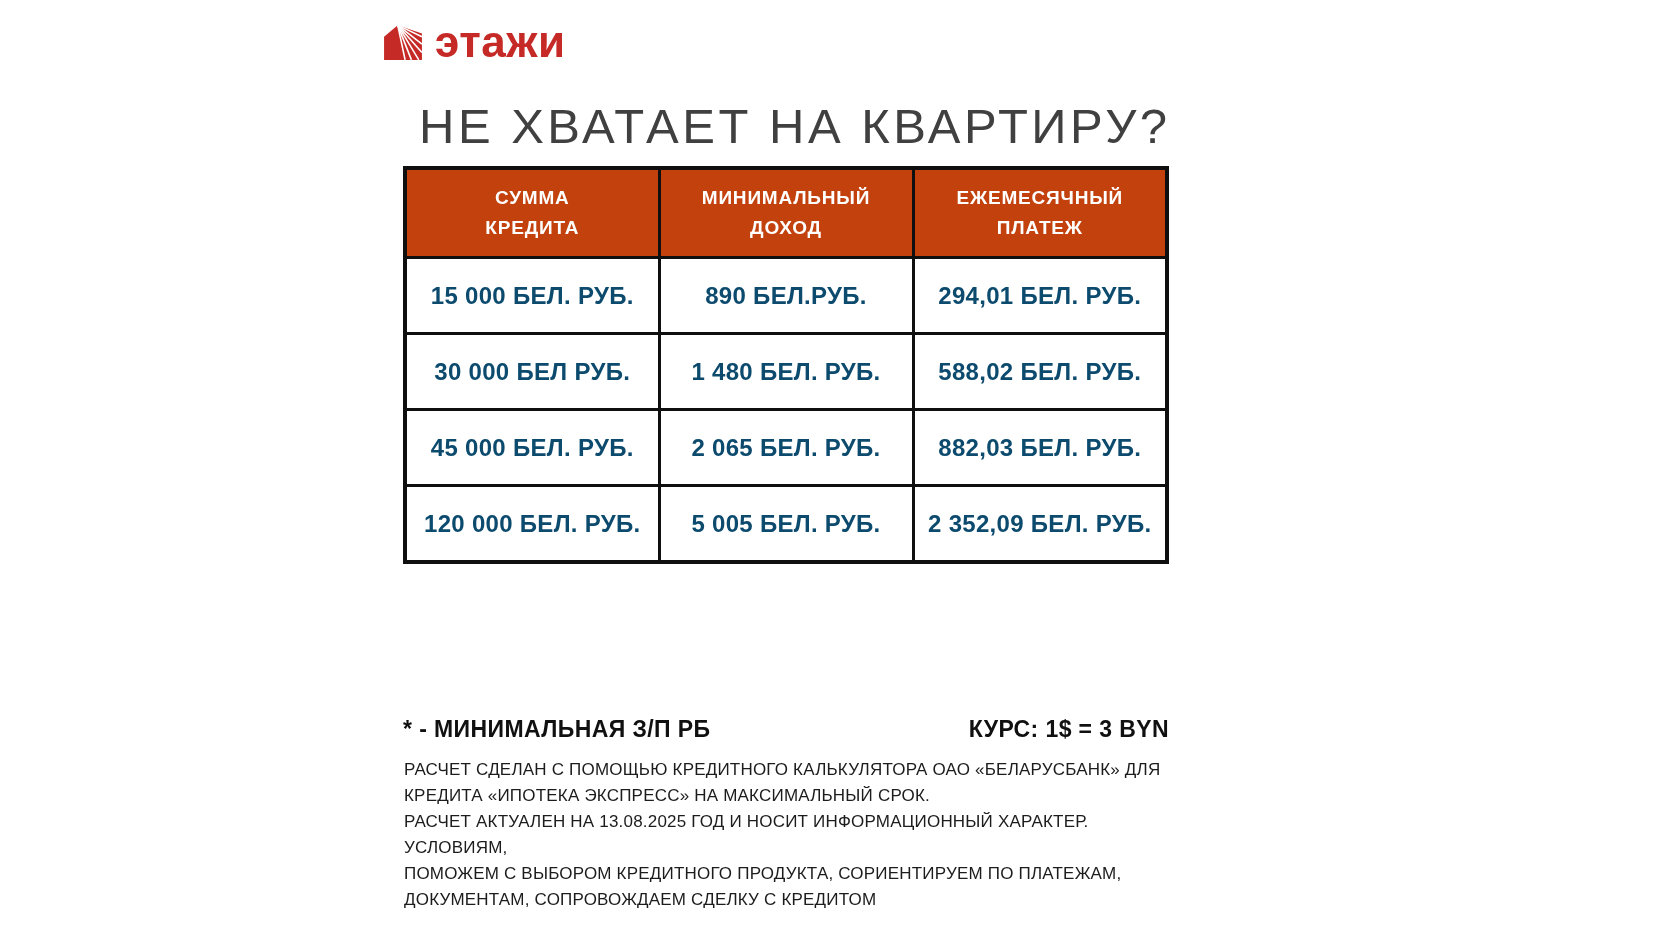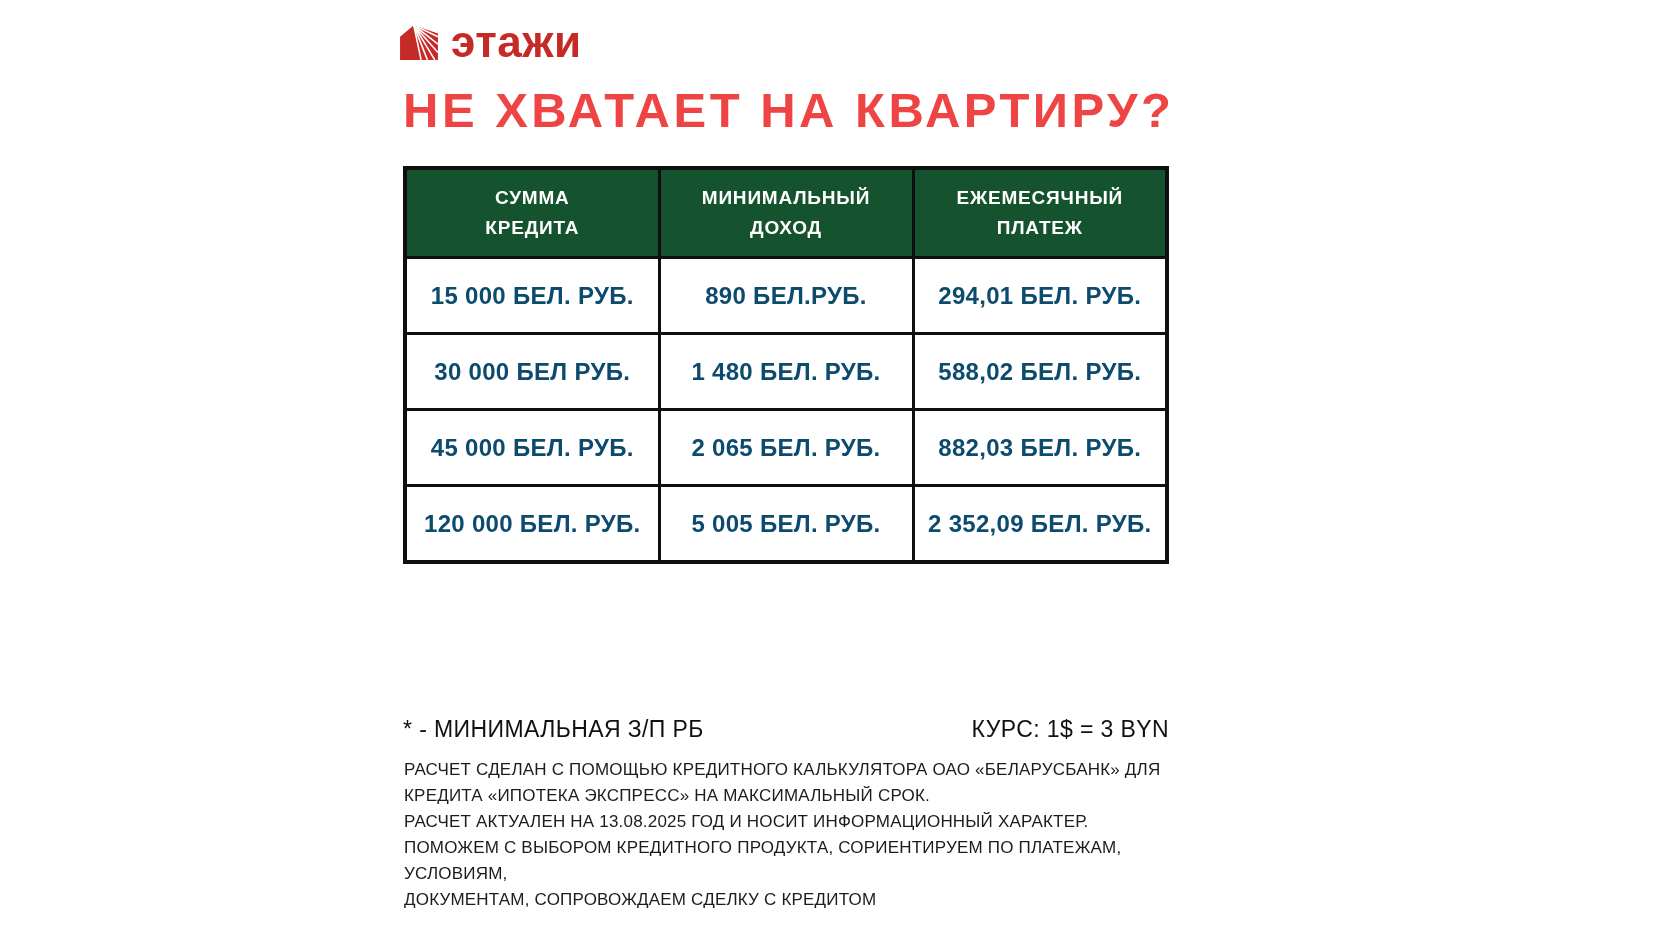--- a/index.html
+++ b/index.html
@@ -5,64 +5,64 @@
   html,body { margin:0; padding:0; background:#ffffff; }
   .canvas {
     position:relative;
     width:1674px; height:943px;
     background:#ffffff;
     overflow:hidden;
     font-family:"Liberation Sans", sans-serif;
     color:#161616;
   }
   .logo {
-    position:absolute; left:399px; top:20px;
+    position:absolute; left:383px; top:20px;
     display:flex; align-items:center; gap:12px;
     height:44px;
   }
   .logo-icon { display:flex; align-items:center; }
   .logo-text {
     font-size:44px; font-weight:bold; color:#c52a26;
     letter-spacing:0.5px; line-height:1;
   }
   .title {
-    position:absolute; left:403px; top:82px; margin:0;
+    position:absolute; left:403px; top:82px; margin:16px;
     width:780px;
-    font-size:49px; font-weight:bold; color:#ef4444;
+    font-size:49px; font-weight:normal; color:#404040;
     letter-spacing:3.5px; white-space:nowrap;
   }
   table.credit-table {
     position:absolute; left:403px; top:166px;
     width:766px;
     border-collapse:collapse;
     table-layout:fixed;
   }
   table.credit-table, .credit-table th, .credit-table td {
     border:3px solid #0f0f0f;
   }
   table.credit-table { border-width:4px; }
   .credit-table th {
-    background:#14532d; color:#ffffff;
+    background:#c2410c; color:#ffffff;
     height:84px;
     font-size:19px; font-weight:bold;
     letter-spacing:0.8px; line-height:1.6;
     white-space:pre-line; 
   }
   .credit-table td {
     background:#ffffff;
     height:71px;
     font-size:24px; font-weight:bold;
     letter-spacing:0.3px; text-align:center;
     color:#0c4a6e;
   }
   .notes-row {
     position:absolute; left:403px; top:716px;
     width:766px;
     display:flex; justify-content:space-between; align-items:baseline;
-    font-size:23px; font-weight:normal; color:#101010;
+    font-size:23px; font-weight:bold; color:#101010;
     letter-spacing:0.4px;
   }
   .disclaimer {
     position:absolute; left:404px; top:757px;
     width:800px;
     font-size:17px; line-height:26px;
     letter-spacing:0.2px; color:#1c1c1c;
   }
   .disclaimer-line { white-space:nowrap; }
 </style>
@@ -127,18 +127,18 @@
 
   <div class="notes-row">
     <span>* - МИНИМАЛЬНАЯ З/П РБ</span>
     <span>КУРС: 1$ = 3 BYN</span>
   </div>
 
   <div class="disclaimer">
     <div class="disclaimer-line">РАСЧЕТ СДЕЛАН С ПОМОЩЬЮ КРЕДИТНОГО КАЛЬКУЛЯТОРА ОАО «БЕЛАРУСБАНК» ДЛЯ</div>
     <div class="disclaimer-line">КРЕДИТА «ИПОТЕКА ЭКСПРЕСС» НА МАКСИМАЛЬНЫЙ СРОК.</div>
     <div class="disclaimer-line">РАСЧЕТ АКТУАЛЕН НА 13.08.2025 ГОД И НОСИТ ИНФОРМАЦИОННЫЙ ХАРАКТЕР.</div>
+    <div class="disclaimer-line">УСЛОВИЯМ,</div>
     <div class="disclaimer-line">ПОМОЖЕМ С ВЫБОРОМ КРЕДИТНОГО ПРОДУКТА, СОРИЕНТИРУЕМ ПО ПЛАТЕЖАМ,</div>
-    <div class="disclaimer-line">УСЛОВИЯМ,</div>
     <div class="disclaimer-line">ДОКУМЕНТАМ, СОПРОВОЖДАЕМ СДЕЛКУ С КРЕДИТОМ</div>
   </div>
 
 </div>
 
 </body></html>

